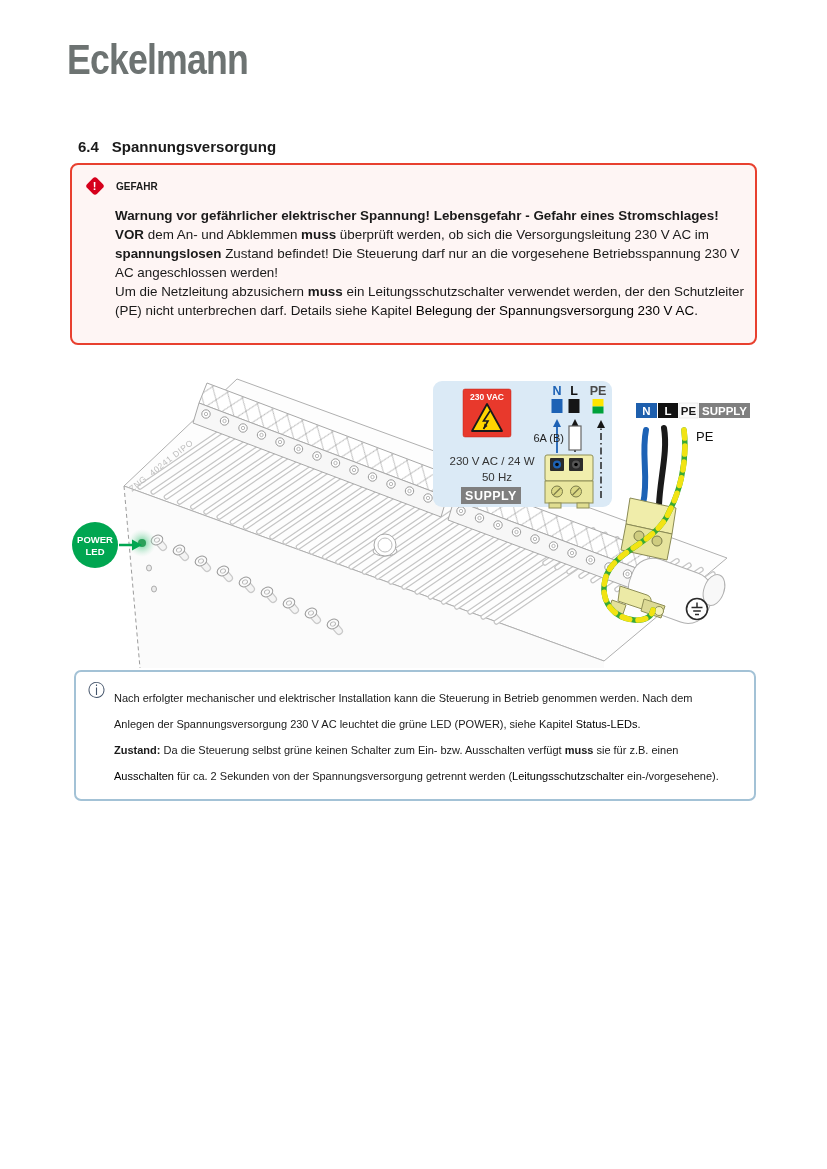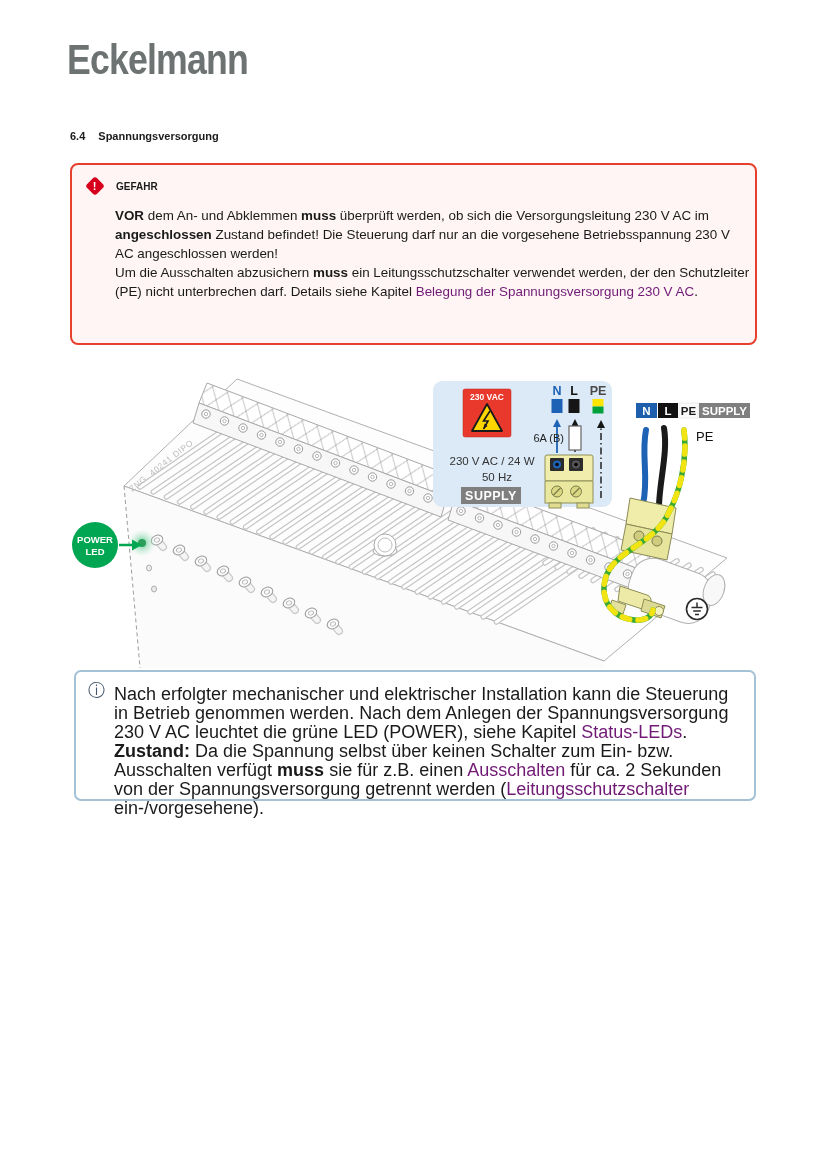--- a/index.html
+++ b/index.html
@@ -1,37 +1,37 @@
 <!DOCTYPE html>
 <html><head>
 <meta charset="utf-8">
 <style>
   html,body{margin:0;padding:0;background:#ffffff;}
   .page{position:relative;width:827px;height:962px;background:#ffffff;overflow:hidden;
         font-family:"Liberation Sans","DejaVu Sans",sans-serif;color:#1a1a1a;}
   .logo{position:absolute;left:67px;top:36px;font-size:42px;font-weight:bold;color:#6d7372;
         letter-spacing:-1px;transform:scaleX(.85);transform-origin:left top;white-space:nowrap;}
-  .section-heading{position:absolute;left:70px;top:130px;font-size:11px;font-weight:bold;margin:0;}
+  .section-heading{position:absolute;left:70px;top:130px;font-size:15px;font-weight:bold;margin:8px;}
   .section-heading .num{margin-right:13px;}
   .danger-box{position:absolute;left:70px;top:163px;width:687px;height:182px;box-sizing:border-box;
         border:2px solid #e8402f;border-radius:8px;background:#fef5f4;}
   .danger-head{position:absolute;left:16px;top:14px;display:flex;align-items:center;gap:14px;}
   .diamond{width:14px;height:14px;background:#d4randint0;background:#d6randint;background:#d6001c;border-radius:3px;
         transform:rotate(45deg);display:flex;align-items:center;justify-content:center;}
   .diamond i{transform:rotate(-45deg);font-style:normal;color:#ffffff;font-weight:bold;font-size:11px;line-height:1;}
   .danger-title{font-size:10px;font-weight:bold;}
   .danger-body{position:absolute;left:43px;top:41px;width:636px;font-size:13.4px;line-height:19px;}
   .danger-body p{margin:0;white-space:pre-wrap;}
   .b{font-weight:bold;}
-  .link{color:#701a75;}
+  .link{color:#000000;}
   .figure-wrap{position:absolute;left:60px;top:370px;width:710px;height:300px;}
   .info-box{position:absolute;left:74px;top:670px;width:682px;height:131px;box-sizing:border-box;
         border:2px solid #a3c2d6;border-radius:7px;background:#ffffff;}
   .info-icon{position:absolute;left:12px;top:10px;font-size:17px;color:#44546a;line-height:1;}
-  .info-text{position:absolute;left:38px;top:13px;width:620px;font-size:18px;line-height:19px;margin:0;white-space:pre-wrap;}
+  .info-text{position:absolute;left:38px;top:13px;width:620px;font-size:11px;line-height:26px;margin:0;white-space:pre-wrap;}
   .footer{position:absolute;left:0;top:1120px;width:827px;font-size:13px;color:#1a1a1a;}
   .footer .fl{position:absolute;left:70px;}
   .footer .fc{position:absolute;left:0;right:0;text-align:left;}
   .footer .fr{position:absolute;right:70px;}
   svg text{font-family:"Liberation Sans","DejaVu Sans",sans-serif;}
 </style>
 </head>
 <body>
 
 <div class="page">
@@ -41,22 +41,23 @@
   <h2 class="section-heading"><span class="num">6.4</span><span>Spannungsversorgung</span></h2>
 
   <section class="danger-box">
     <div class="danger-head">
       <span class="diamond">
           <i>!</i>
         </span>
       <span class="danger-title">GEFAHR</span>
     </div>
     <div class="danger-body">
-      <p><span class="b">VOR</span><span> dem An- und Abklemmen </span><span class="b">muss</span><span> überprüft werden, ob sich die Versorgungsleitung 230 V AC im </span><span class="b">angeschlossen</span><span> Zustand befindet! Die Steuerung darf nur an die vorgesehene Betriebsspannung 230 V AC angeschlossen werden!</span></p>
-      <p><span>Um die Ausschalten abzusichern </span><span class="b">muss</span><span> ein Leitungsschutzschalter verwendet werden, der den Schutzleiter (PE) nicht unterbrechen darf. Details siehe Kapitel </span><span class="link">Belegung der Spannungsversorgung 230 V AC</span><span>.</span></p>
+      <p class="b">Warnung vor gefährlicher elektrischer Spannung! Lebensgefahr - Gefahr eines Stromschlages!</p>
+      <p><span class="b">VOR</span><span> dem An- und Abklemmen </span><span class="b">muss</span><span> überprüft werden, ob sich die Versorgungsleitung 230 V AC im </span><span class="b">spannungslosen</span><span> Zustand befindet! Die Steuerung darf nur an die vorgesehene Betriebsspannung 230 V AC angeschlossen werden!</span></p>
+      <p><span>Um die Netzleitung abzusichern </span><span class="b">muss</span><span> ein Leitungsschutzschalter verwendet werden, der den Schutzleiter (PE) nicht unterbrechen darf. Details siehe Kapitel </span><span class="link">Belegung der Spannungsversorgung 230 V AC</span><span>.</span></p>
     </div>
   </section>
 
   <figure class="figure-wrap" style="margin:0;">
     <svg width="710" height="300" viewBox="60 370 710 300" xmlns="http://www.w3.org/2000/svg">
       <defs>
         <radialGradient id="ledglow">
           <stop offset="0" stop-color="#54c788" stop-opacity="0.95"></stop>
           <stop offset="0.45" stop-color="#7fd6a6" stop-opacity="0.5"></stop>
           <stop offset="1" stop-color="#bfe9d3" stop-opacity="0"></stop>
@@ -304,21 +305,21 @@
         <text x="497" y="481" text-anchor="middle" font-size="11.5" fill="#333333">50 Hz</text>
         <rect x="461" y="487" width="60" height="17" fill="#7f7f7f"></rect>
         <text x="491" y="500" text-anchor="middle" font-size="12.5" font-weight="bold" fill="#ffffff" letter-spacing="0.5">SUPPLY</text>
       </g>
     </svg>
   </figure>
 
   <section class="info-box">
     <span class="info-icon">ⓘ</span>
     <p class="info-text"><span>Nach erfolgter mechanischer und elektrischer Installation kann die Steuerung in Betrieb genommen werden. Nach dem Anlegen der Spannungsversorgung 230 V AC leuchtet die grüne LED (POWER), siehe Kapitel </span><span class="link">Status-LEDs</span><span>.
-</span><span class="b">Zustand:</span><span> Da die Spannung selbst über keinen Schalter zum Ein- bzw. Ausschalten verfügt </span><span class="b">muss</span><span> sie für z.B. einen </span><span class="link">Ausschalten</span><span> für ca. 2 Sekunden von der Spannungsversorgung getrennt werden (</span><span class="link">Leitungsschutzschalter</span><span> ein-/vorgesehene).</span></p>
+</span><span class="b">Zustand:</span><span> Da die Steuerung selbst grüne keinen Schalter zum Ein- bzw. Ausschalten verfügt </span><span class="b">muss</span><span> sie für z.B. einen </span><span class="link">Ausschalten</span><span> für ca. 2 Sekunden von der Spannungsversorgung getrennt werden (</span><span class="link">Leitungsschutzschalter</span><span> ein-/vorgesehene).</span></p>
   </section>
 
   <footer class="footer">
     <span class="fl">Firmware V1.21</span>
     <span class="fc">02.11.2022</span>
     <span class="fr">94/149</span>
   </footer>
 
 </div>
 

